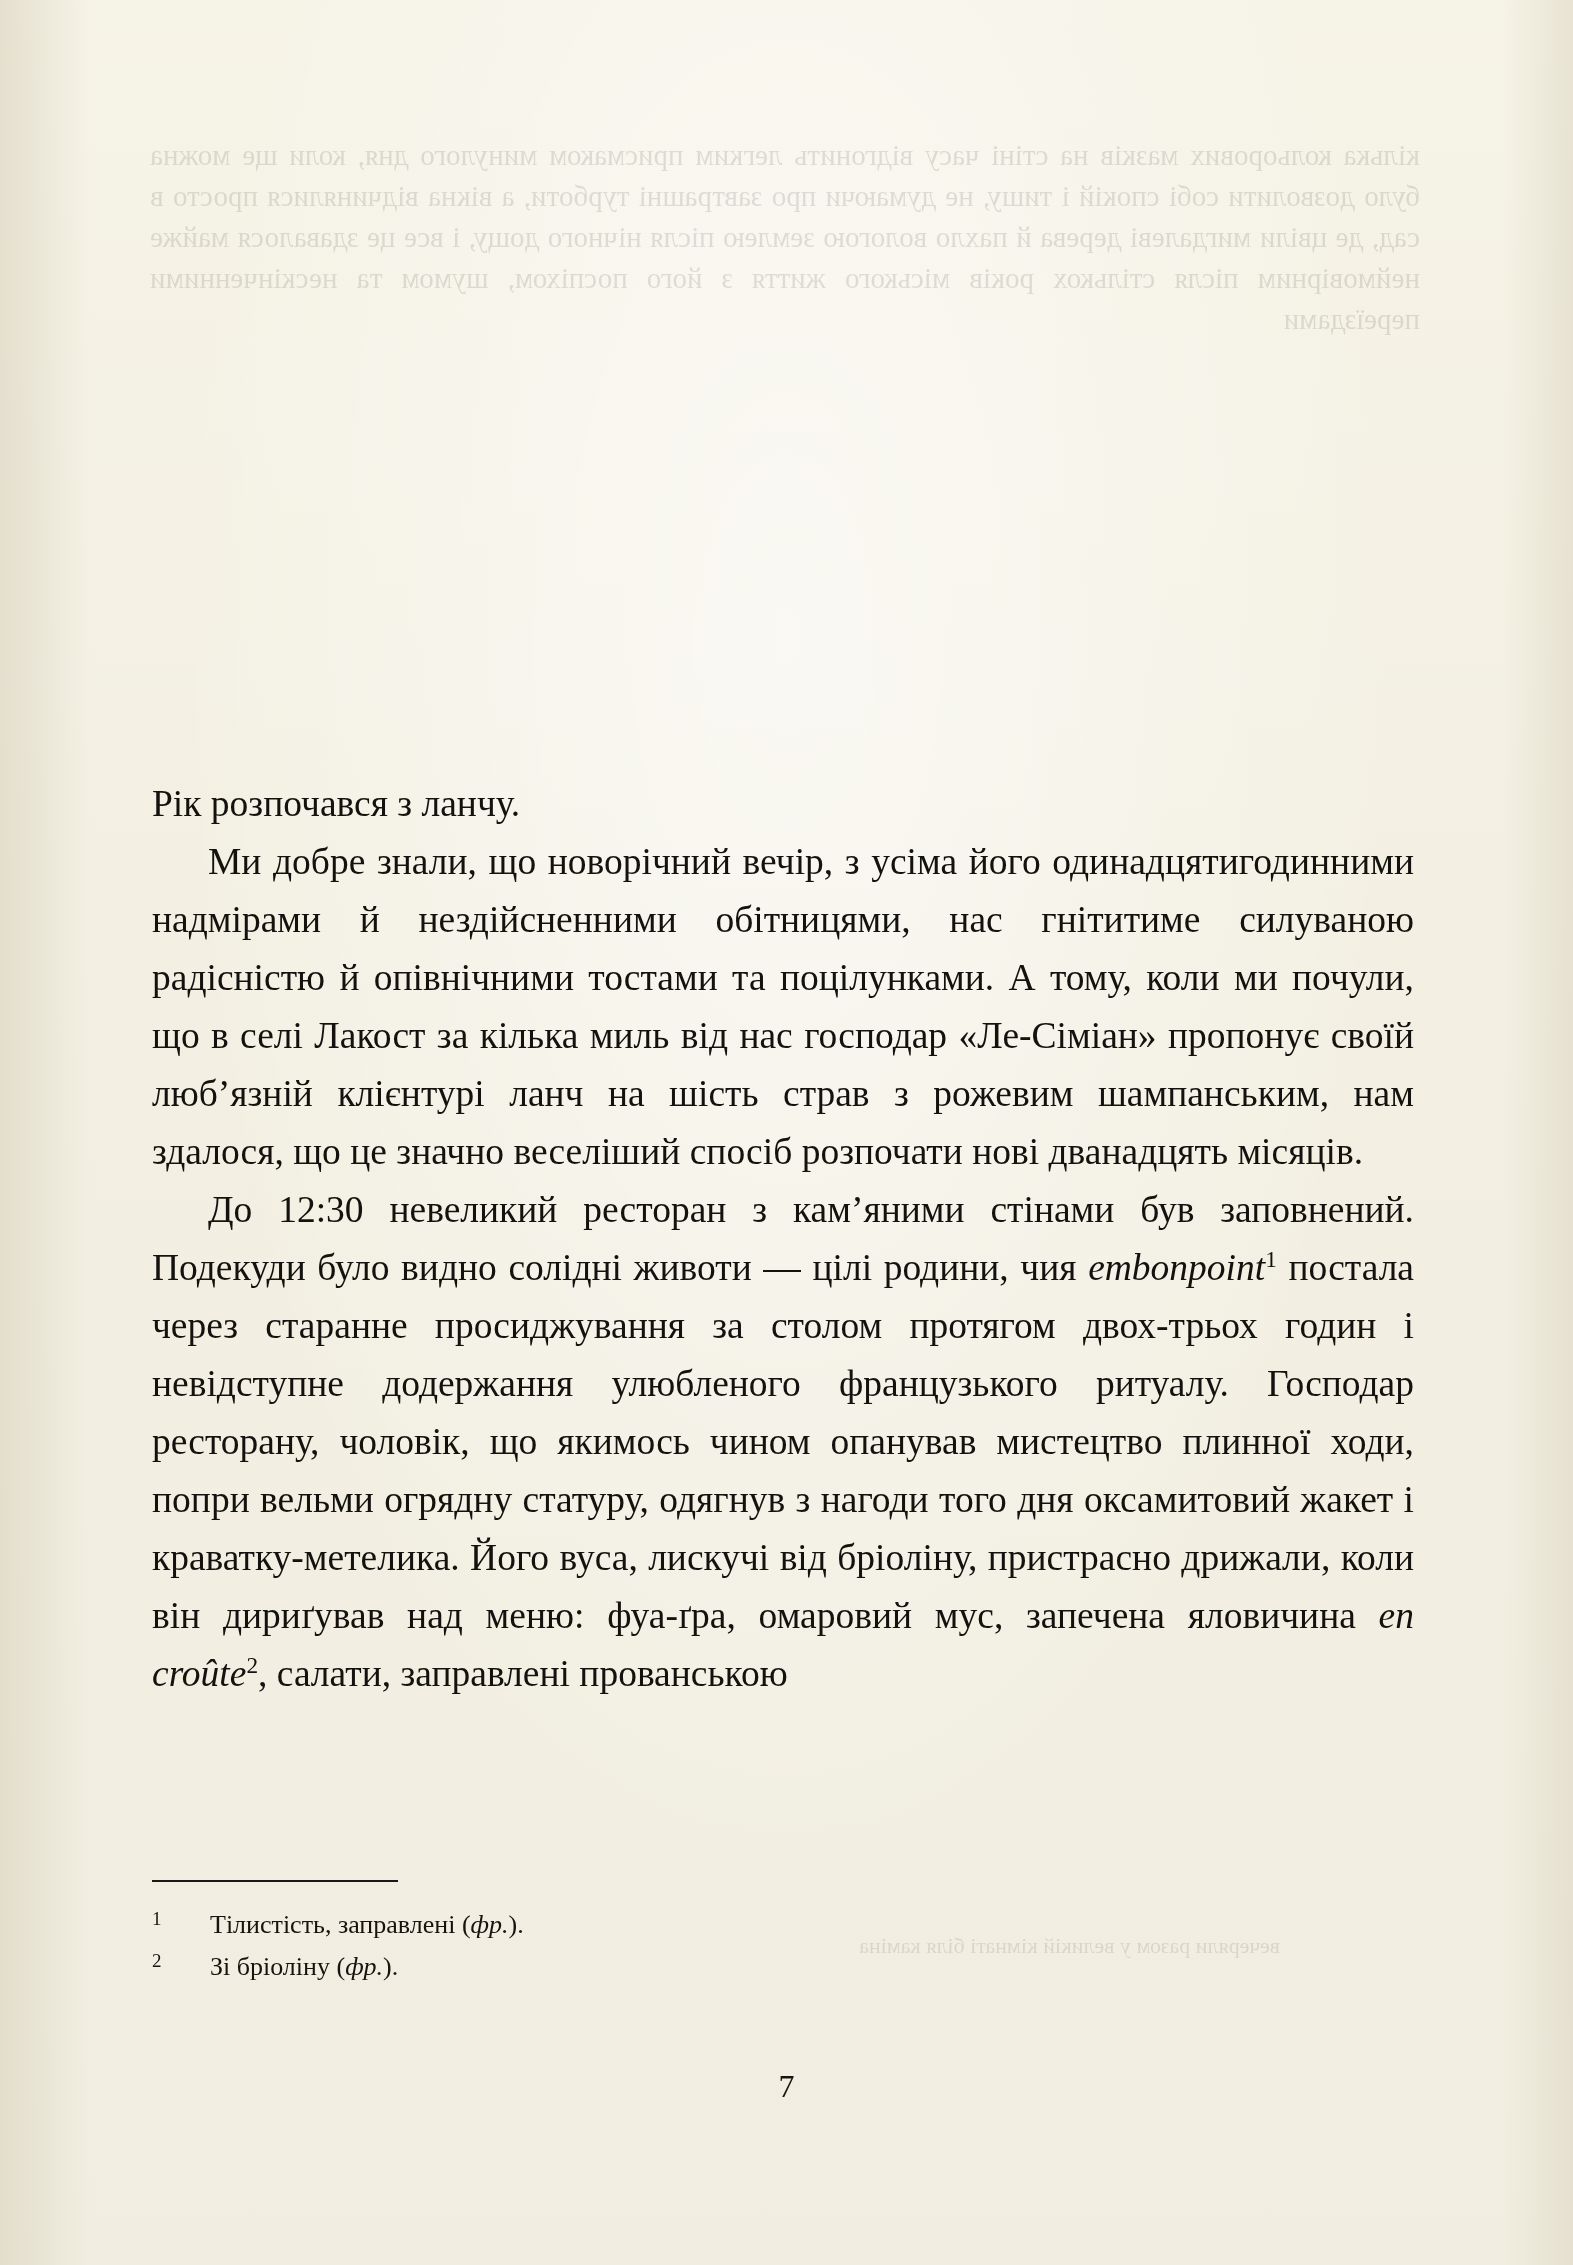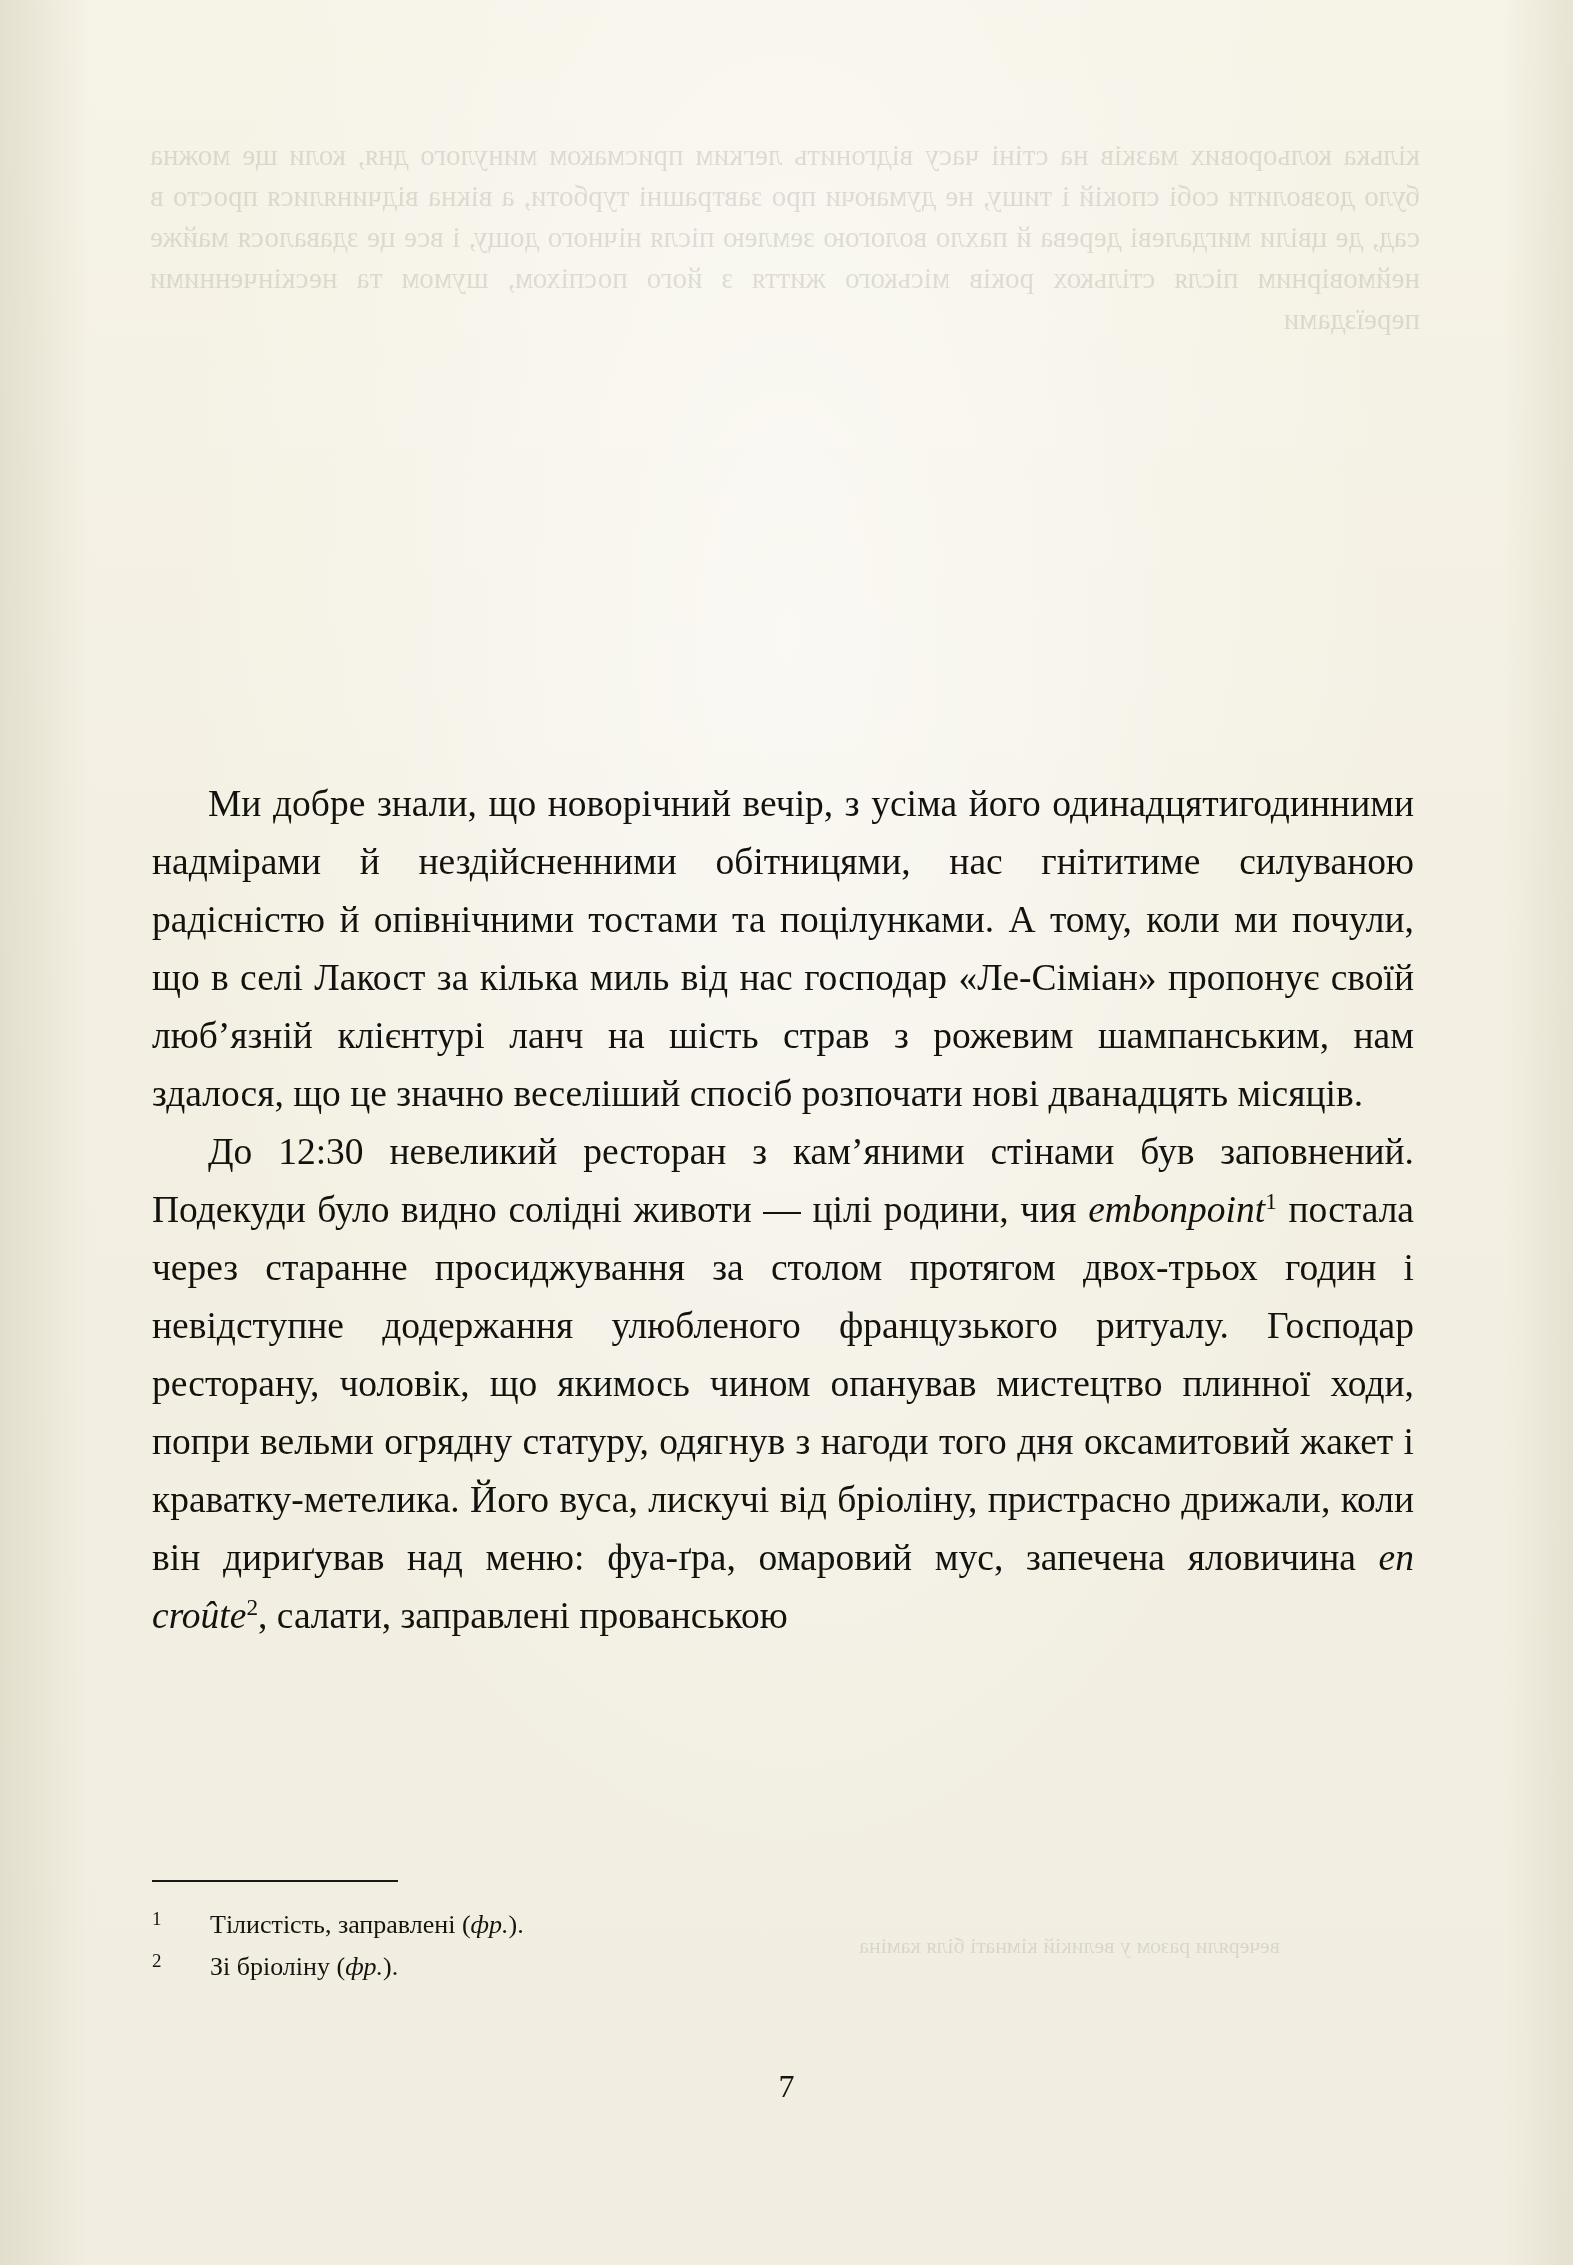--- a/index.html
+++ b/index.html
@@ -167,20 +167,21 @@
 
   <div class="paper-tint"></div>
   <div class="paper-edge-left"></div>
   <div class="paper-edge-right"></div>
 
   <div class="showthrough">кілька кольорових мазків на стіні часу відгонить легким присмаком минулого дня, коли ще можна було дозволити собі спокій і тишу, не думаючи про завтрашні турботи, а вікна відчинялися просто в сад, де цвіли мигдалеві дерева й пахло вологою землею після нічного дощу, і все це здавалося майже неймовірним після стількох років міського життя з його поспіхом, шумом та нескінченними переїздами</div>
   <div class="showthrough bottom">вечеряли разом у великій кімнаті біля каміна</div>
 
 
   <div class="body-text">
+    <p>Рік розпочався з ланчу.</p>
     <p class="indent">Ми добре знали, що новорічний вечір, з усіма його одинадцятигодинними надмірами й нездійсненними обітницями, нас гнітитиме силуваною радісністю й опівнічними тостами та поцілунками. А тому, коли ми почули, що в селі Лакост за кілька миль від нас господар «Ле-Сіміан» пропонує своїй люб’язній клієнтурі ланч на шість страв з рожевим шампанським, нам здалося, що це значно веселіший спосіб розпочати нові дванадцять місяців.</p>
     <p class="indent"><span>До 12:30 невеликий ресторан з кам’яними стінами був заповнений. Подекуди було видно солідні животи — цілі родини, чия </span><i>embonpoint</i><sup>1</sup><span> постала через старанне просиджування за столом протягом двох-трьох годин і невідступне додержання улюбленого французького ритуалу. Господар ресторану, чоловік, що якимось чином опанував мистецтво плинної ходи, попри вельми огрядну статуру, одягнув з нагоди того дня оксамитовий жакет і краватку-метелика. Його вуса, лискучі від бріоліну, пристрасно дрижали, коли він дириґував над меню: фуа-ґра, омаровий мус, запечена яловичина </span><i>en croûte</i><sup>2</sup><span>, салати, заправлені прованською</span></p>
   </div>
 
   <div class="footnote-rule"></div>
 
   <div class="footnotes">
     <div class="fn">
       <span class="fn-mark">1</span>
       <span class="fn-text"><span>Тілистість, заправлені (</span><i>фр.</i><span>).</span></span>

